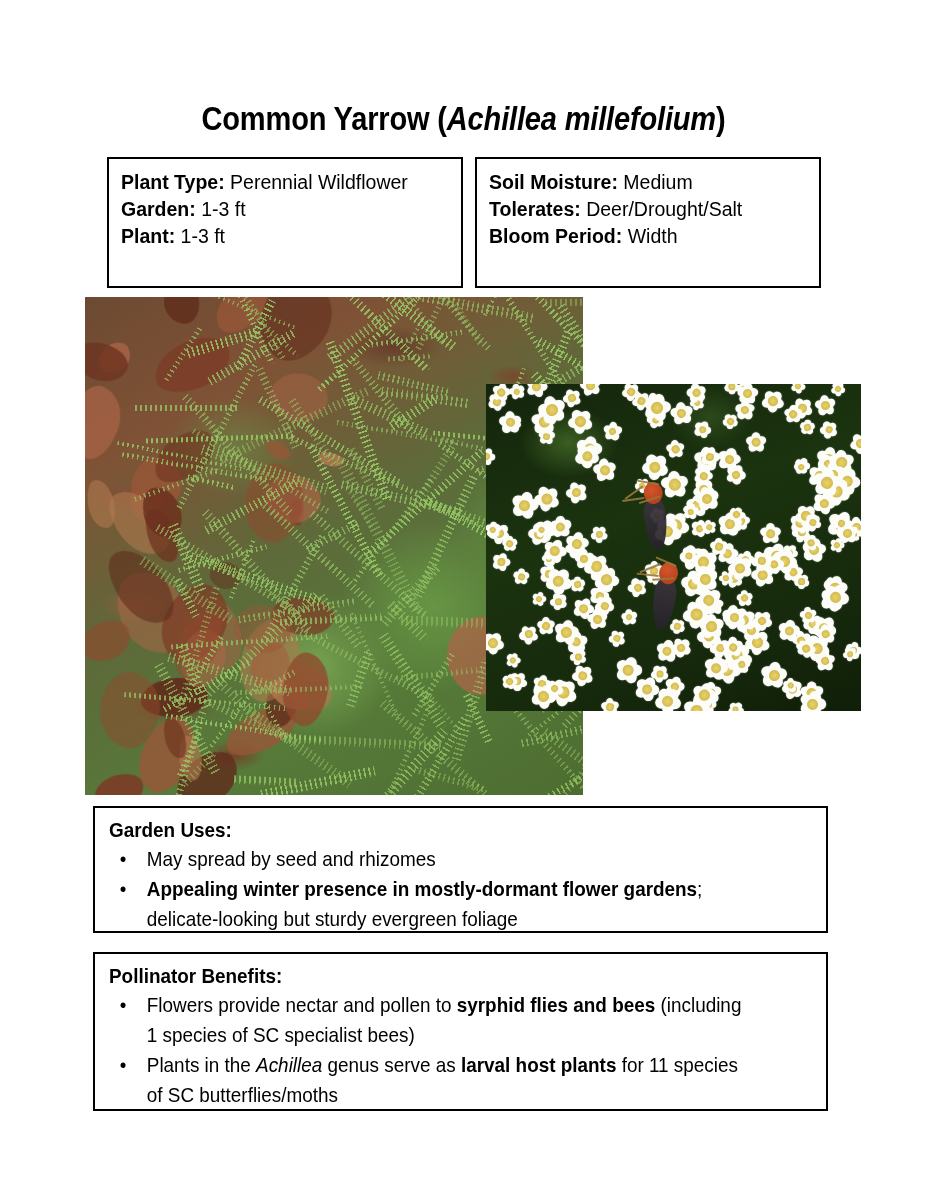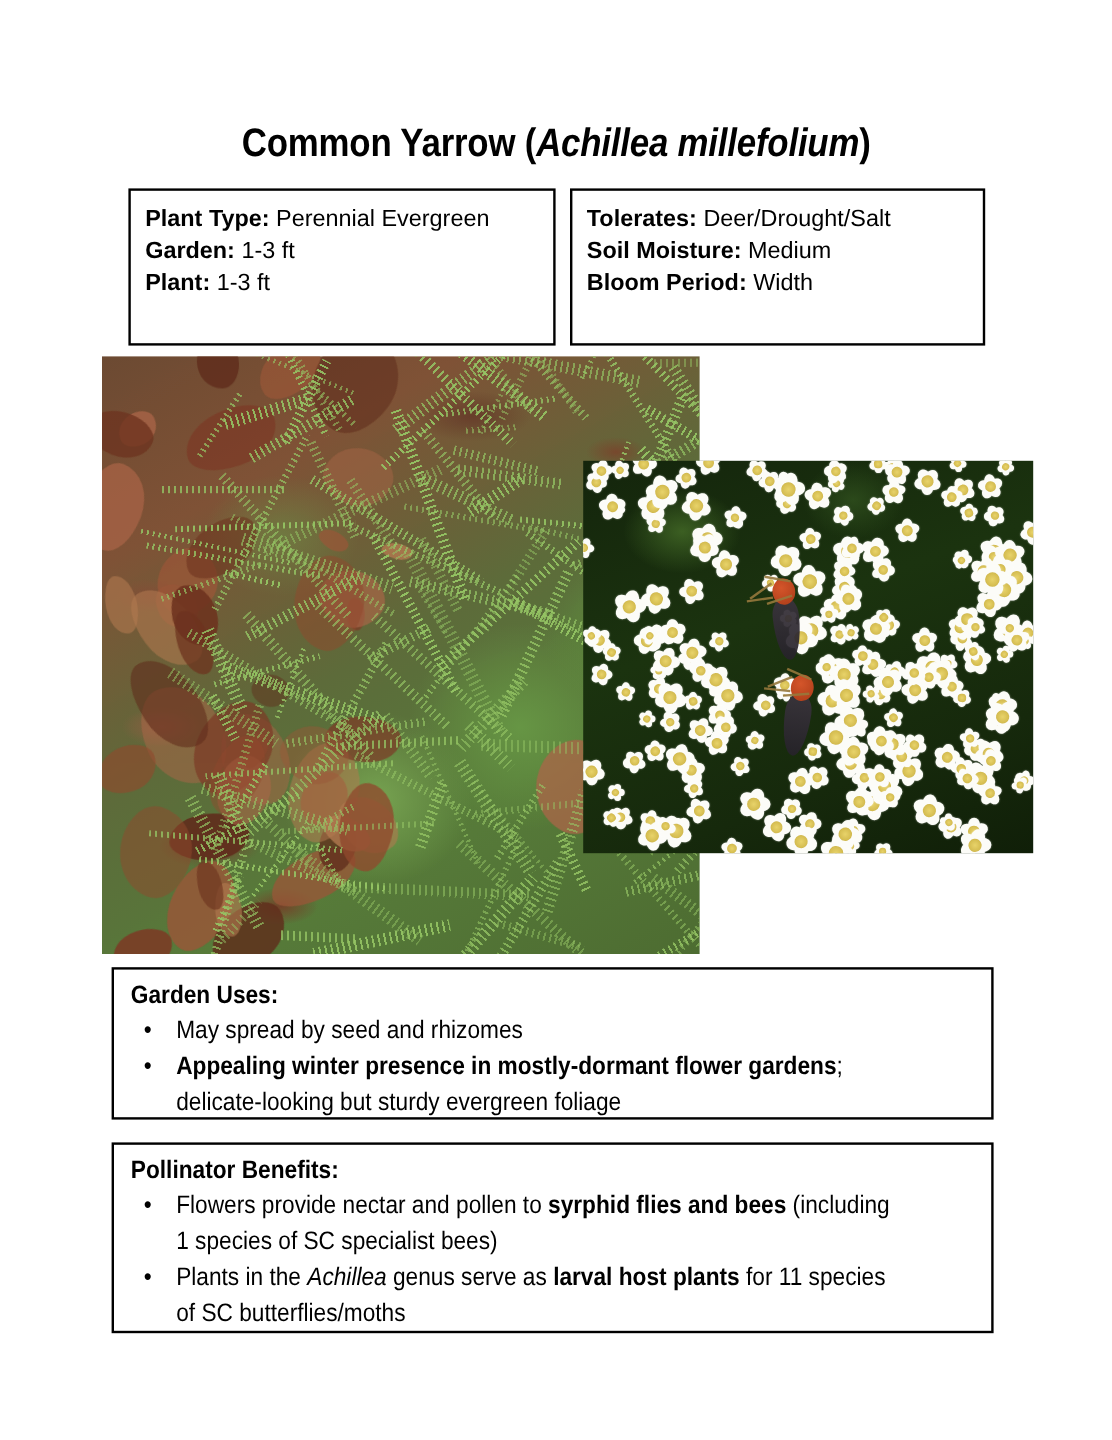--- a/index.html
+++ b/index.html
@@ -176,36 +176,36 @@
 <body>
 
 <div class="page">
 
   <div id="page-title">
     <span>Common Yarrow (</span><span class="sci">Achillea millefolium</span><span>)</span>
   </div>
 
   <div class="fact-box" id="facts-left">
     <div class="fact-row">
-      <span class="k">Plant Type:</span><span class="v"> Perennial Evergreen</span>
+      <span class="k">Plant Type:</span><span class="v"> Perennial Wildflower</span>
     </div>
     <div class="fact-row">
       <span class="k">Garden:</span><span class="v"> 1-3 ft</span>
     </div>
     <div class="fact-row">
       <span class="k">Plant:</span><span class="v"> 1-3 ft</span>
     </div>
   </div>
 
   <div class="fact-box" id="facts-right">
     <div class="fact-row">
-      <span class="k">Tolerates:</span><span class="v"> Deer/Drought/Salt</span>
+      <span class="k">Soil Moisture:</span><span class="v"> Medium</span>
     </div>
     <div class="fact-row">
-      <span class="k">Soil Moisture:</span><span class="v"> Medium</span>
+      <span class="k">Tolerates:</span><span class="v"> Deer/Drought/Salt</span>
     </div>
     <div class="fact-row">
       <span class="k">Bloom Period:</span><span class="v"> Width</span>
     </div>
   </div>
 
   <div class="photo" id="photo-foliage">
       <div class="leaf" style="left: 25.4325px; top: 282.573px; width: 85.7529px; height: 64.8084px; background: rgb(169, 102, 74); opacity: 0.53; transform: rotate(68deg);"></div>
       <div class="leaf" style="left: 162.318px; top: 349.557px; width: 46.2645px; height: 37.3472px; background: rgb(141, 74, 47); opacity: 0.71; transform: rotate(-47deg);"></div>
       <div class="leaf" style="left: 138.176px; top: 414.747px; width: 76.6392px; height: 38.3275px; background: rgb(150, 87, 58); opacity: 0.78; transform: rotate(-24deg);"></div>

